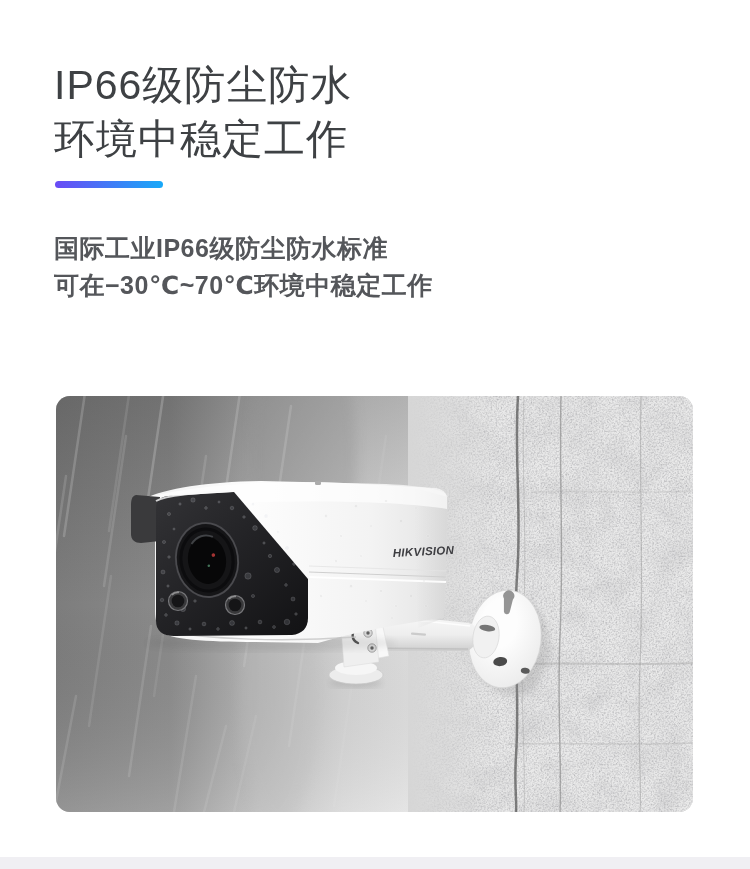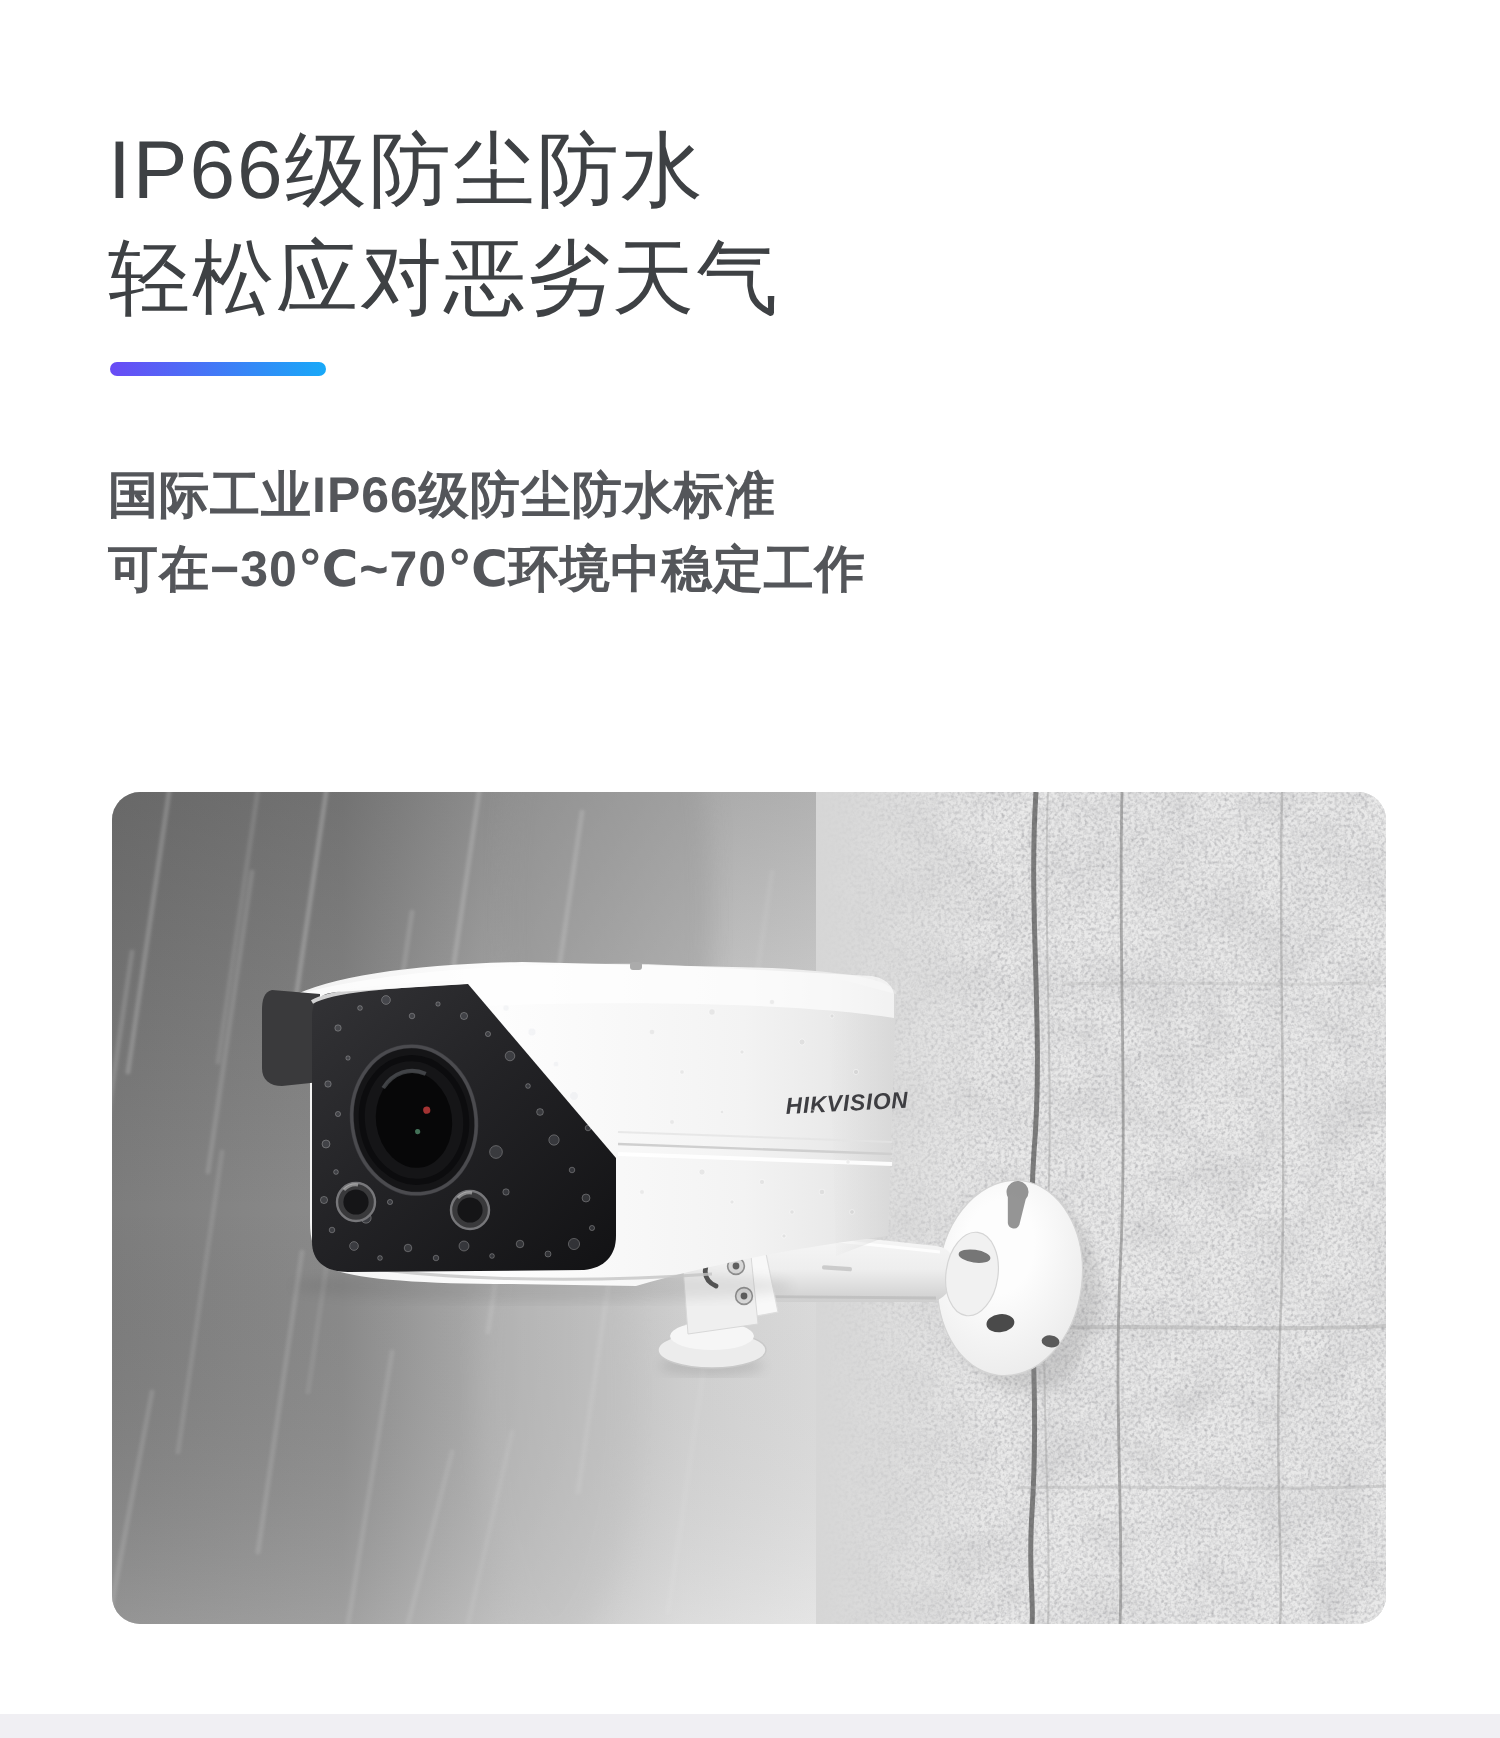--- a/index.html
+++ b/index.html
@@ -27,21 +27,21 @@
   .footer-strip{
     position:absolute;left:0;top:857px;width:750px;height:12px;
     background:#f0eff3;
   }
 </style>
 </head>
 <body>
 
 <div class="hero-title">
   <div>IP66级防尘防水</div>
-  <div>轻松应对恶劣天气</div>
+  <div>环境中稳定工作</div>
 </div>
 
 <div class="accent-bar"></div>
 
 <div class="hero-desc">
   <div>国际工业IP66级防尘防水标准</div>
   <div>可在−30℃~70℃环境中稳定工作</div>
 </div>
 
 <div class="photo-card">

